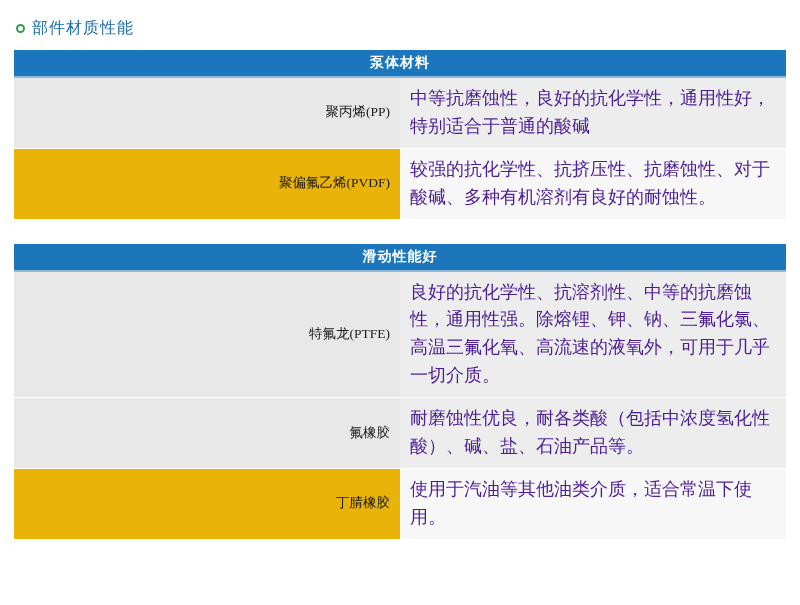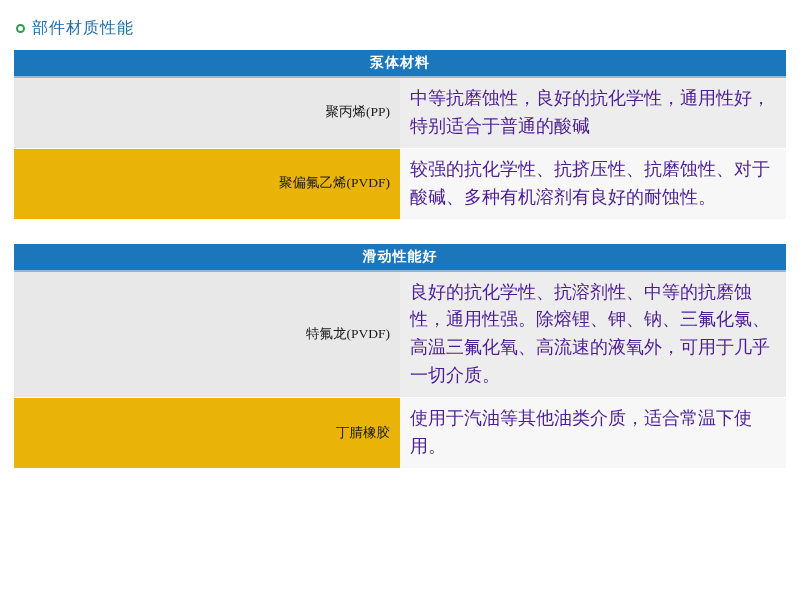--- a/index.html
+++ b/index.html
@@ -129,22 +129,26 @@
 
   <div class="table-block second">
     <table class="tbl">
       <thead>
         <tr>
           <th colspan="2">滑动性能好</th>
         </tr>
       </thead>
       <tbody>
         <tr class="r-odd">
-          <td class="col-name">特氟龙(PVDF)</td>
+          <td class="col-name">特氟龙(PTFE)</td>
           <td class="col-desc">良好的抗化学性、抗溶剂性、中等的抗磨蚀性，通用性强。除熔锂、钾、钠、三氟化氯、高温三氟化氧、高流速的液氧外，可用于几乎一切介质。</td>
+        </tr>
+        <tr class="r-odd">
+          <td class="col-name">氟橡胶</td>
+          <td class="col-desc">耐磨蚀性优良，耐各类酸（包括中浓度氢化性酸）、碱、盐、石油产品等。</td>
         </tr>
         <tr class="r-even">
           <td class="col-name">丁腈橡胶</td>
           <td class="col-desc">使用于汽油等其他油类介质，适合常温下使用。</td>
         </tr>
 
       </tbody>
     </table>
   </div>
 

